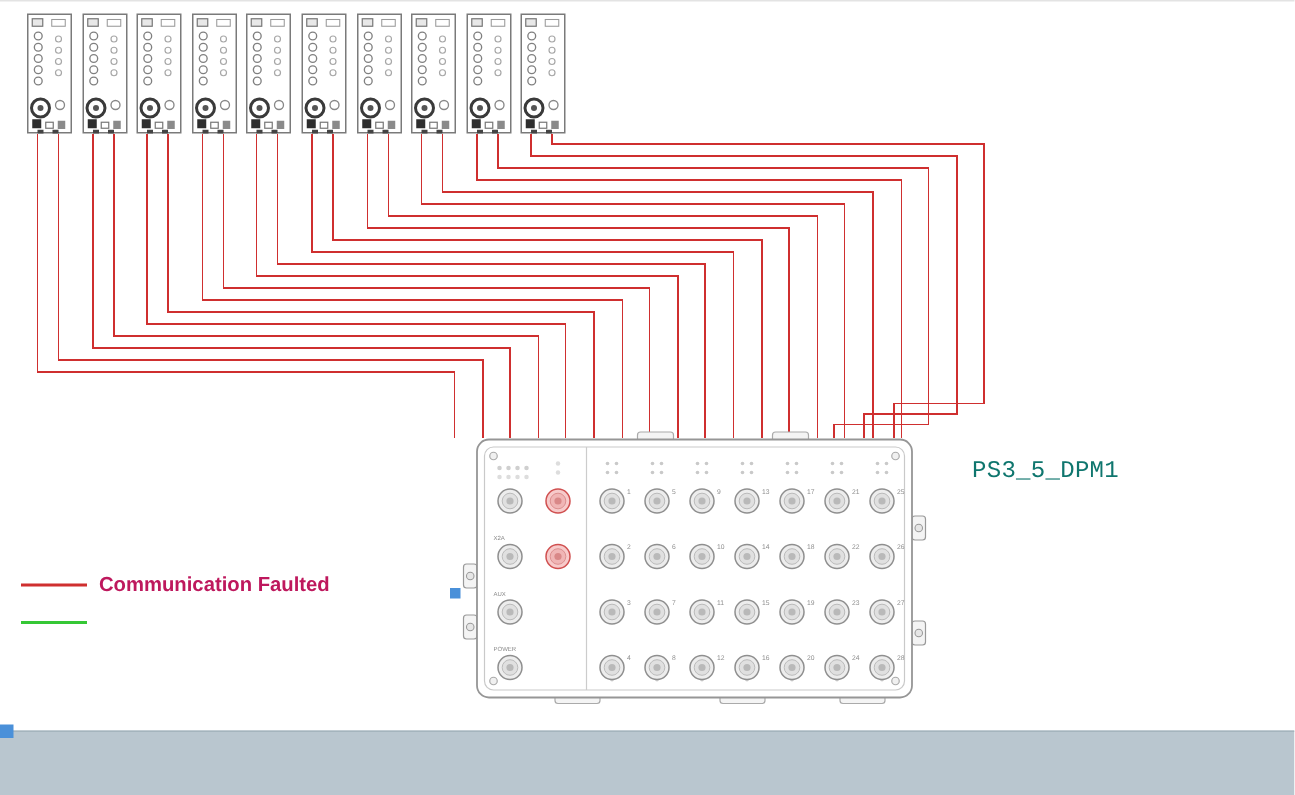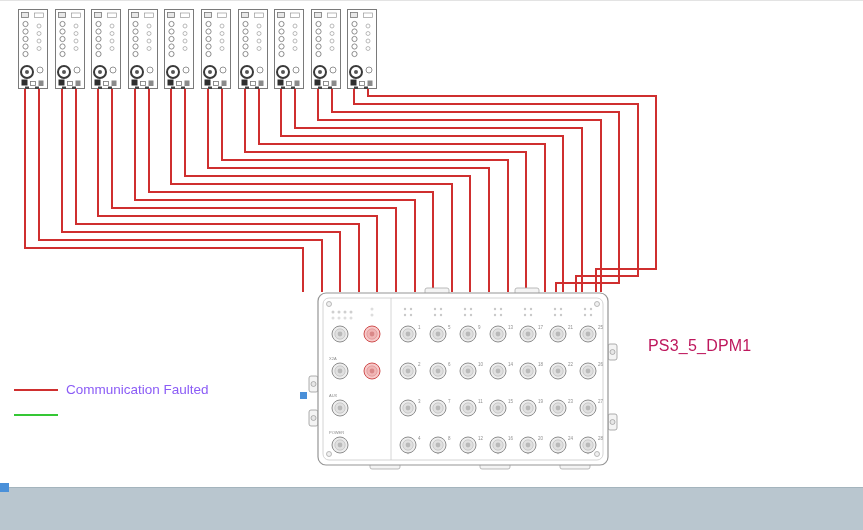--- a/index.html
+++ b/index.html
@@ -7,29 +7,30 @@
     width:863px;height:530px;position:relative;overflow:hidden;
     background:#ffffff;font-family:"Liberation Sans",sans-serif;
     border-top:1px solid #e3e3e3;box-sizing:border-box;
   }
   svg.diagram{position:absolute;left:0;top:0;}
   .wire{fill:none;stroke:var(--wire-faulted,#cf2f2f);stroke-width:1.1;shape-rendering:crispEdges;}
   .handle{fill:var(--selection-handle,#4a90d9);}
   .port-num{font-family:"Liberation Sans",sans-serif;font-size:4.5px;fill:#8f8f8f;}
   .port-lbl{font-family:"Liberation Sans",sans-serif;font-size:4px;fill:#8a8a8a;}
   #device-label{
-    position:absolute;left:648px;top:336px;font-size:16px;color:#be185d;
+    position:absolute;left:648px;top:304px;font-size:16px;color:#0f766e;
     letter-spacing:0.2px;
+    font-family:Liberation Mono, monospace;
   }
   #legend{position:absolute;left:14px;top:376px;}
   .legend-row{display:flex;align-items:center;height:25px;}
   .legend-swatch{width:44px;height:2px;margin-right:8px;}
   .legend-swatch.red{background:var(--wire-faulted,#cf2f2f);}
   .legend-swatch.green{background:var(--wire-ok,#35c735);}
-  .legend-label{font-size:13.5px;color:#8b5cf6;}
+  .legend-label{font-size:13.5px;color:#be185d;font-weight:bold;}
   #bottom-bar{
     position:absolute;left:0;top:486px;width:863px;height:44px;
     background:var(--bottom-bar,#b9c6cf);border-top:1px solid #a4b4bd;
   }
   #page-handle{
     position:absolute;left:0;top:482px;width:9px;height:9px;
     background:var(--selection-handle,#4a90d9);
   }
 </style>
 </head>

